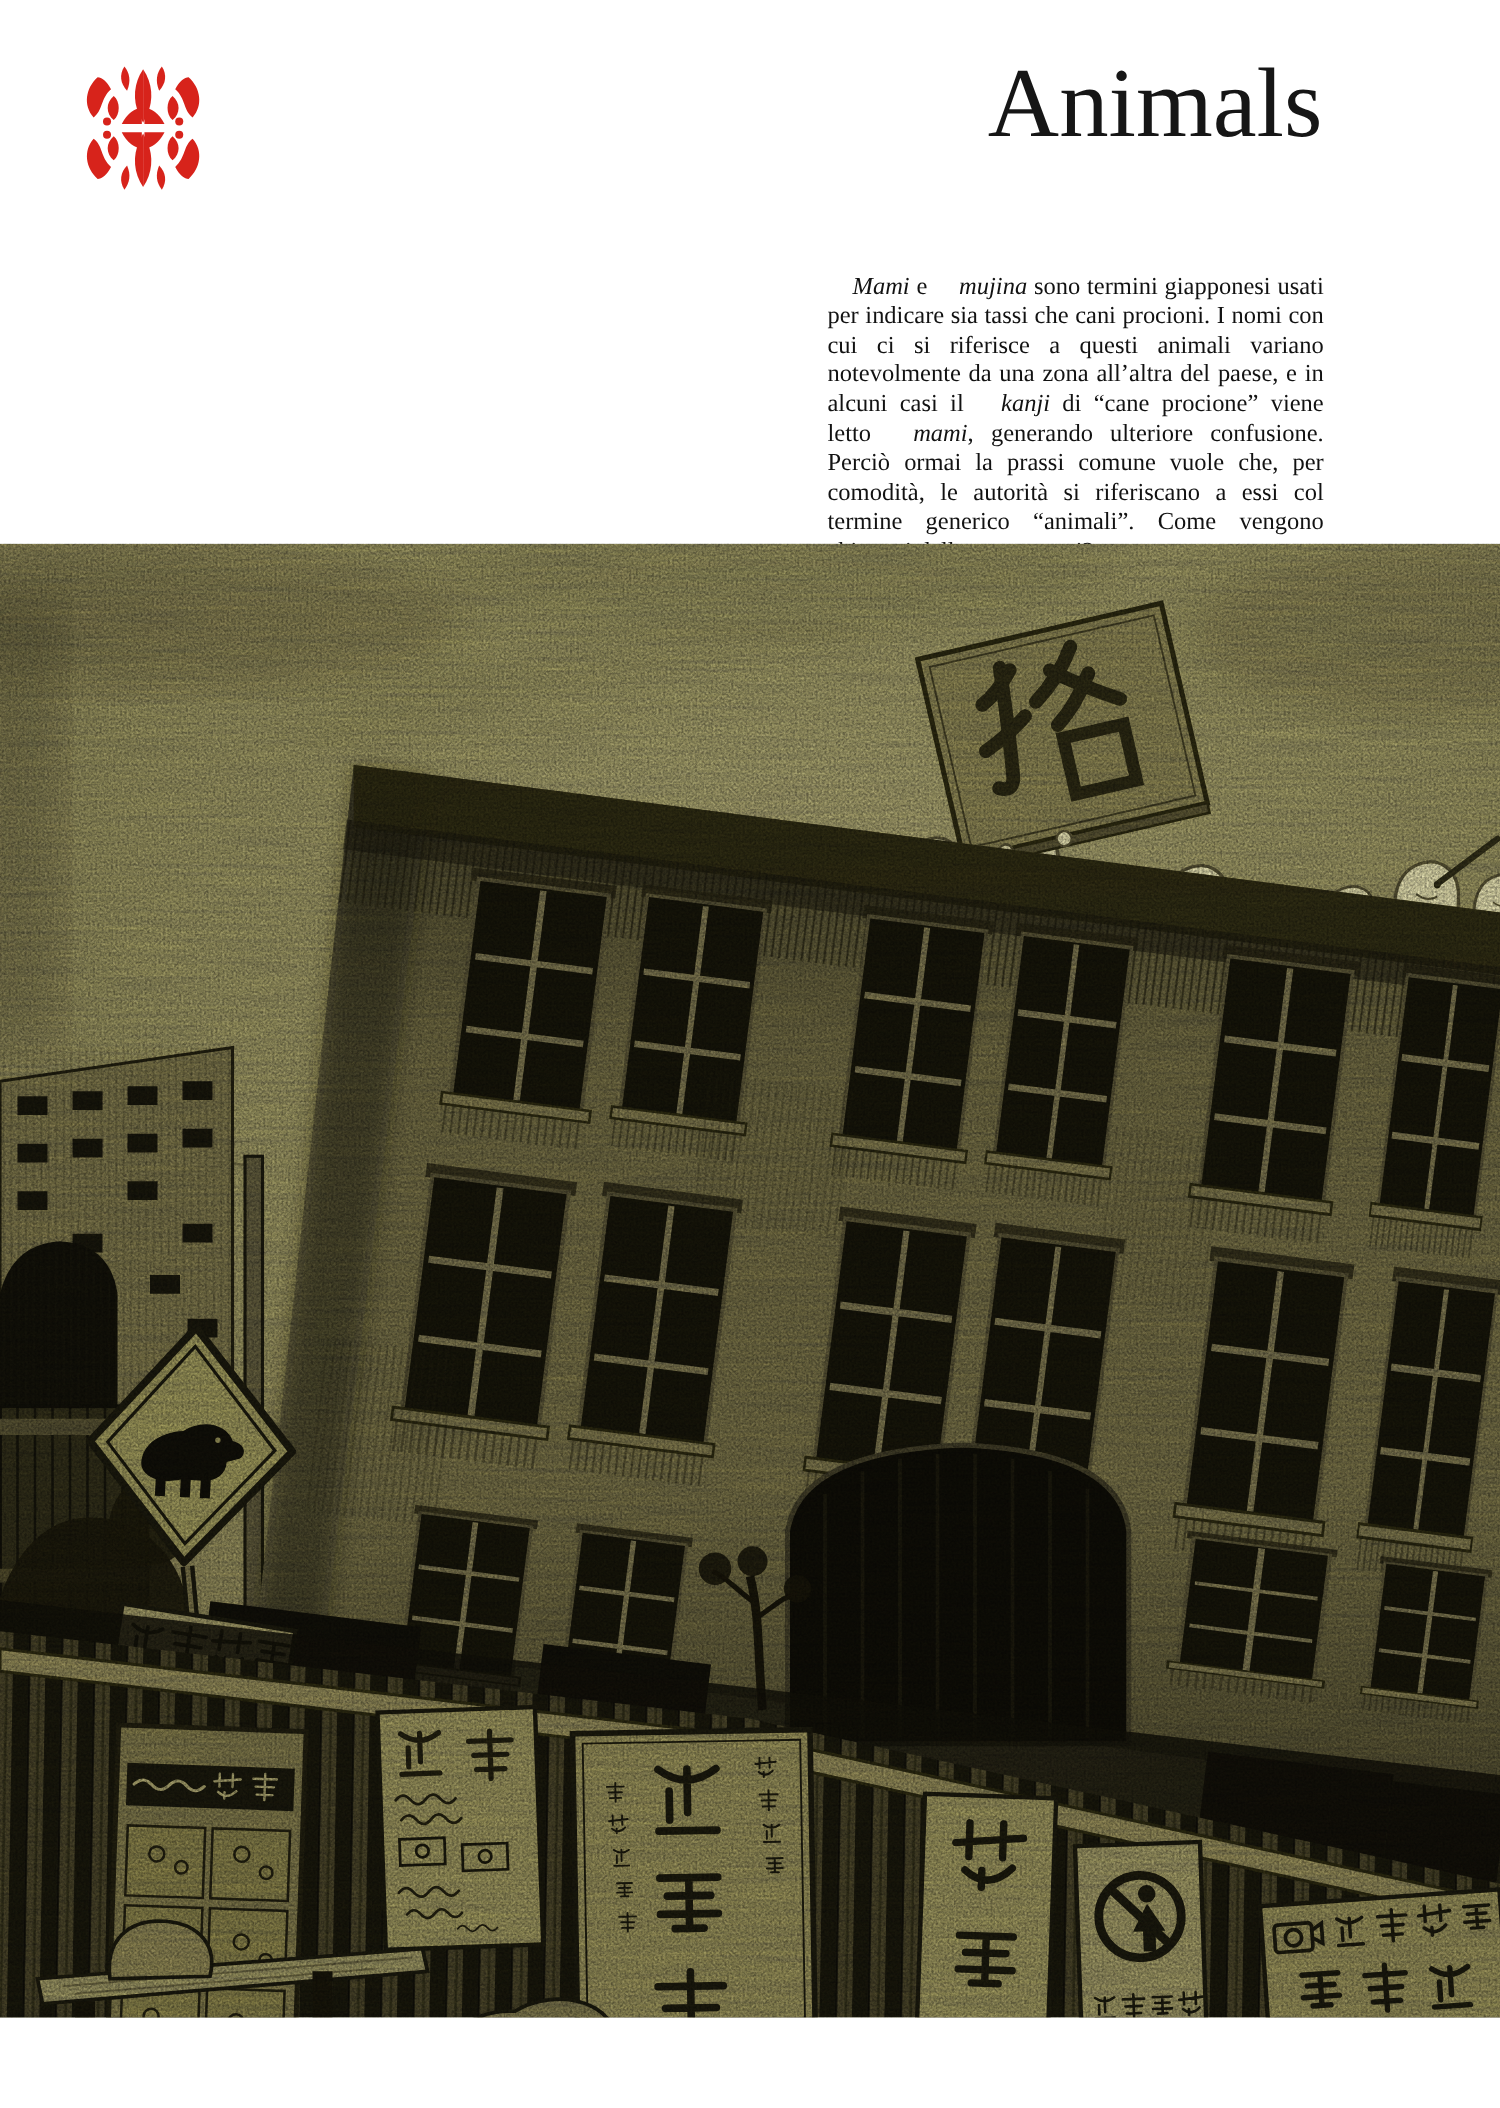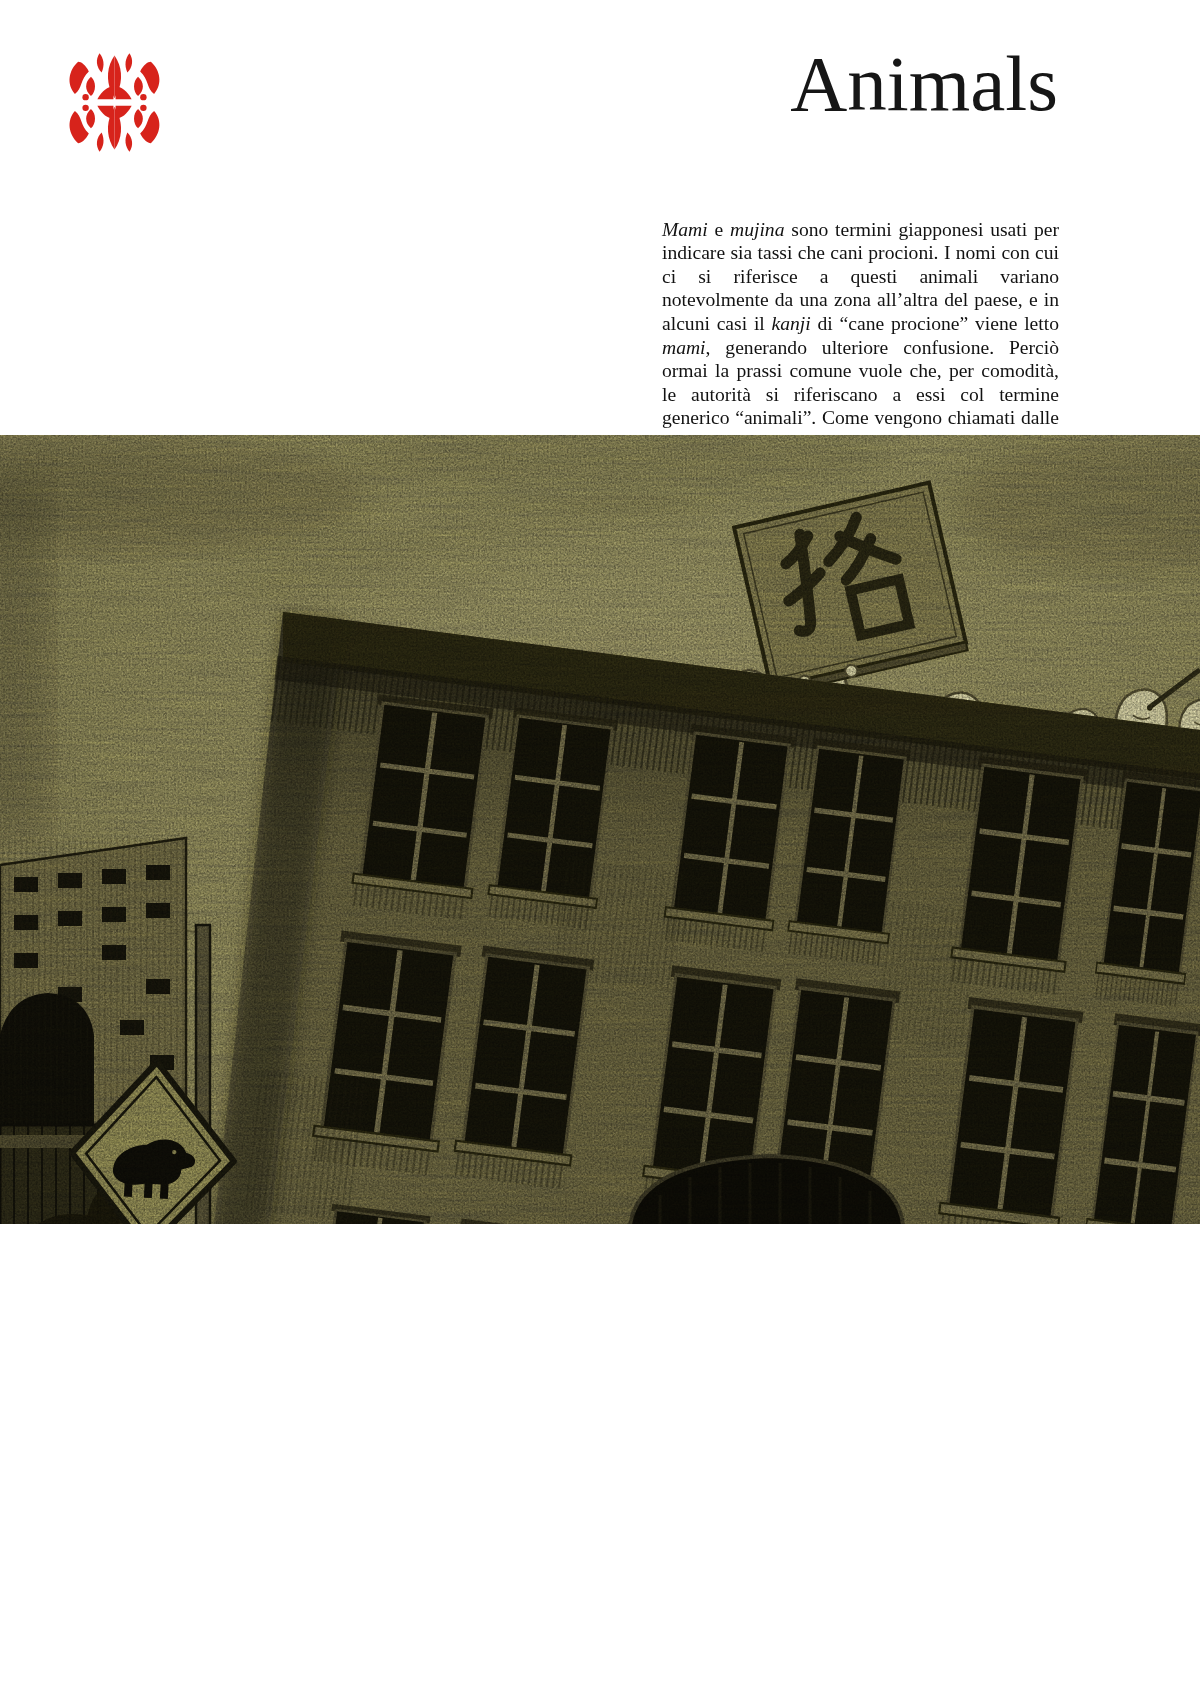--- a/index.html
+++ b/index.html
@@ -1,24 +1,24 @@
 <!DOCTYPE html>
 <html><head>
 <meta charset="utf-8">
 <style>
   html,body{margin:0;padding:0;background:#ffffff;}
-  .page{position:relative;width:1200px;height:1224px;background:#ffffff;overflow:hidden;
+  .page{position:relative;width:1200px;height:1614px;background:#ffffff;overflow:hidden;
         font-family:"Liberation Serif",serif;color:#161616;}
   .logo{position:absolute;left:61px;top:44px;width:107px;height:117px;}
   .masthead{position:absolute;top:46px;right:142px;text-align:right;}
   .masthead h1{margin:0;font-size:79px;font-weight:400;line-height:0.95;letter-spacing:0;}
   .masthead h2{margin:-2px 0 0 0;font-size:43px;font-weight:700;line-height:1;}
   .intro{position:absolute;top:198px;left:662px;width:397px;font-size:19.6px;
          line-height:23.6px;text-align:justify;color:#121212;}
-  .intro em{font-style:italic;}
+  .intro em{font-style:italic;margin-left:20px;}
   .art{position:absolute;left:0;top:435px;width:1200px;height:1251px;}
   svg{display:block;}
 </style>
 </head>
 <body>
 
 <div class="page">
 
   <svg class="logo" viewBox="0 0 100 100" aria-hidden="true">
     <g fill="#d7231b">

